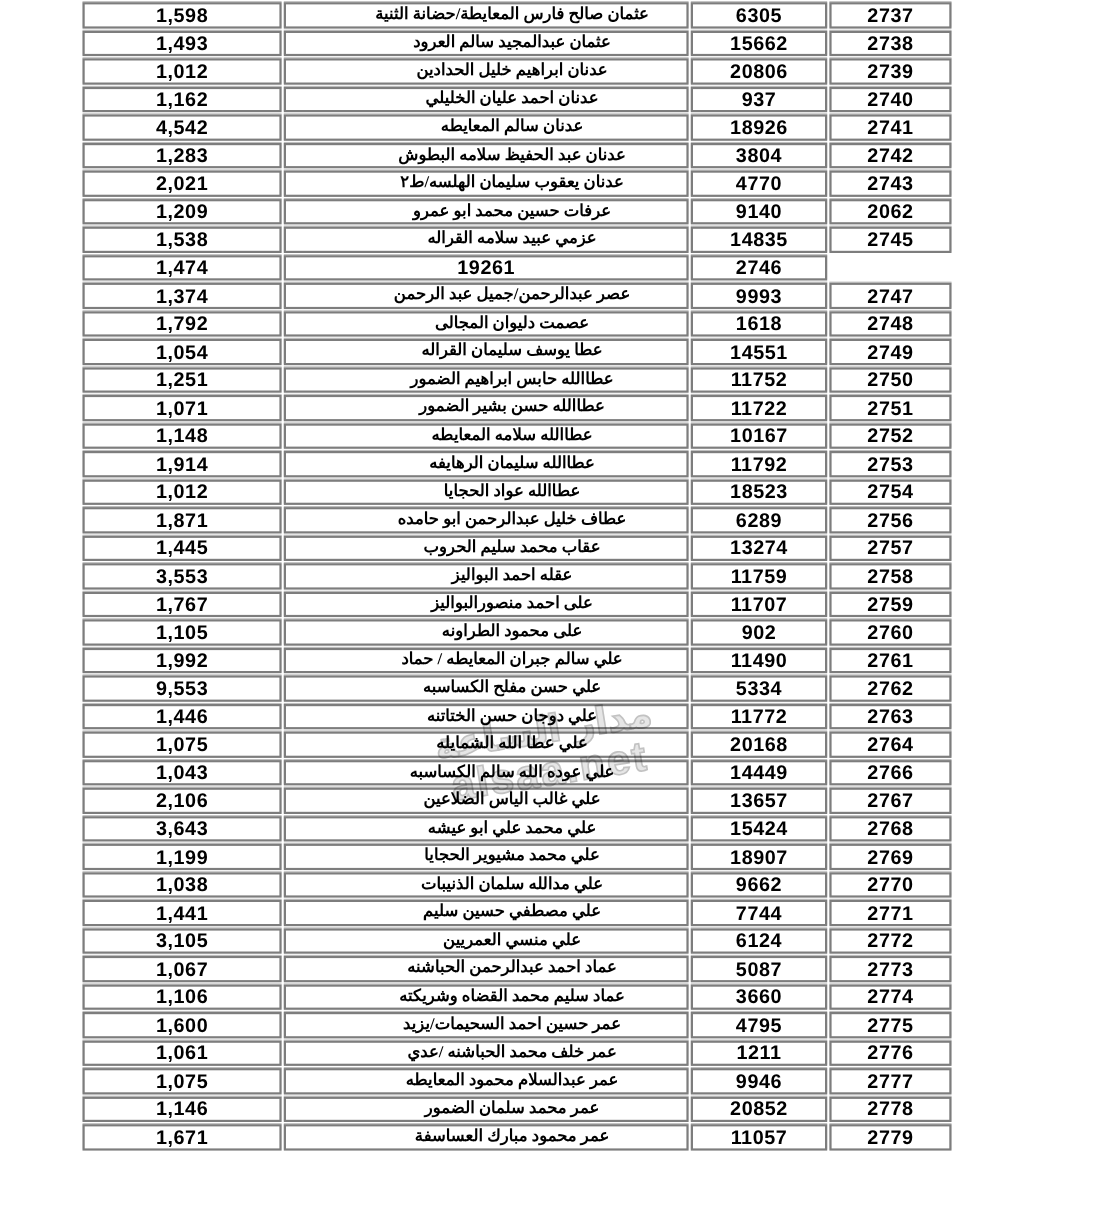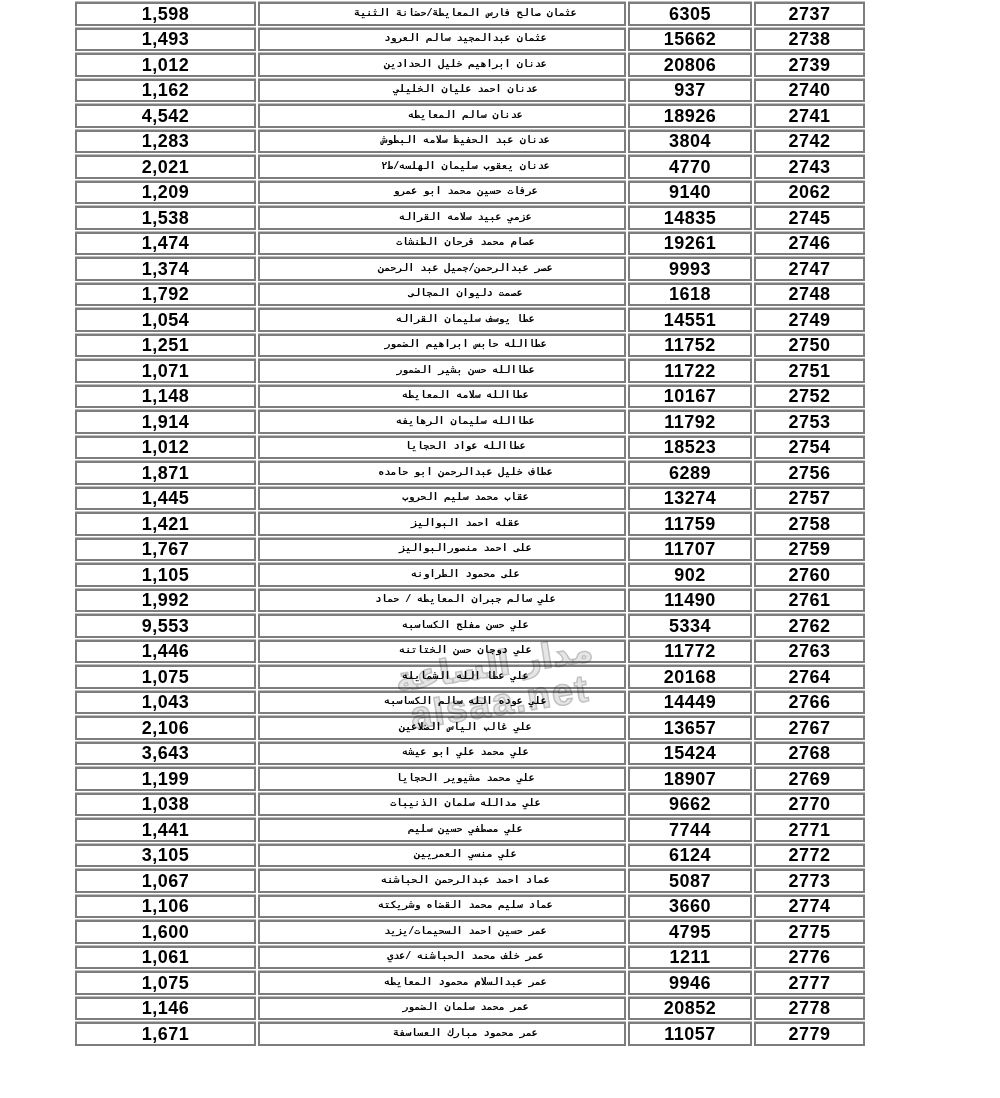--- a/index.html
+++ b/index.html
@@ -40,22 +40,22 @@
     white-space:nowrap;
   }
   .cell.num{
     font-family:"Liberation Sans",sans-serif;
     font-size:18px;
     line-height:1;
     letter-spacing:0.5px;
   }
   .cell.name{
     direction:rtl;
-    font-family:Liberation Mono, monospace;
-    font-size:10px;
+    font-family:Liberation Serif, serif;
+    font-size:15px;
     line-height:1;
     padding-left:47px;
   }
   .watermark{
     position:absolute;
     left:382px;top:646px;
     width:230px;
     transform:rotate(-9deg);
     transform-origin:center;
     text-align:center;
@@ -139,21 +139,20 @@
       <div class="cell num serial">2062</div>
     </div>
       <div class="row">
       <div class="cell num amount">1,538</div>
       <div class="cell name">عزمي عبيد سلامه القراله</div>
       <div class="cell num id">14835</div>
       <div class="cell num serial">2745</div>
     </div>
       <div class="row">
       <div class="cell num amount">1,474</div>
-      <div class="cell name">عصام محمد فرحان الطنشات</div>
       <div class="cell num id">19261</div>
       <div class="cell num serial">2746</div>
     </div>
       <div class="row">
       <div class="cell num amount">1,374</div>
       <div class="cell name">عصر عبدالرحمن/جميل عبد الرحمن</div>
       <div class="cell num id">9993</div>
       <div class="cell num serial">2747</div>
     </div>
       <div class="row">
@@ -204,21 +203,21 @@
       <div class="cell num id">6289</div>
       <div class="cell num serial">2756</div>
     </div>
       <div class="row">
       <div class="cell num amount">1,445</div>
       <div class="cell name">عقاب محمد سليم الحروب</div>
       <div class="cell num id">13274</div>
       <div class="cell num serial">2757</div>
     </div>
       <div class="row">
-      <div class="cell num amount">1,421</div>
+      <div class="cell num amount">3,553</div>
       <div class="cell name">عقله احمد البواليز</div>
       <div class="cell num id">11759</div>
       <div class="cell num serial">2758</div>
     </div>
       <div class="row">
       <div class="cell num amount">1,767</div>
       <div class="cell name">على احمد منصورالبواليز</div>
       <div class="cell num id">11707</div>
       <div class="cell num serial">2759</div>
     </div>

